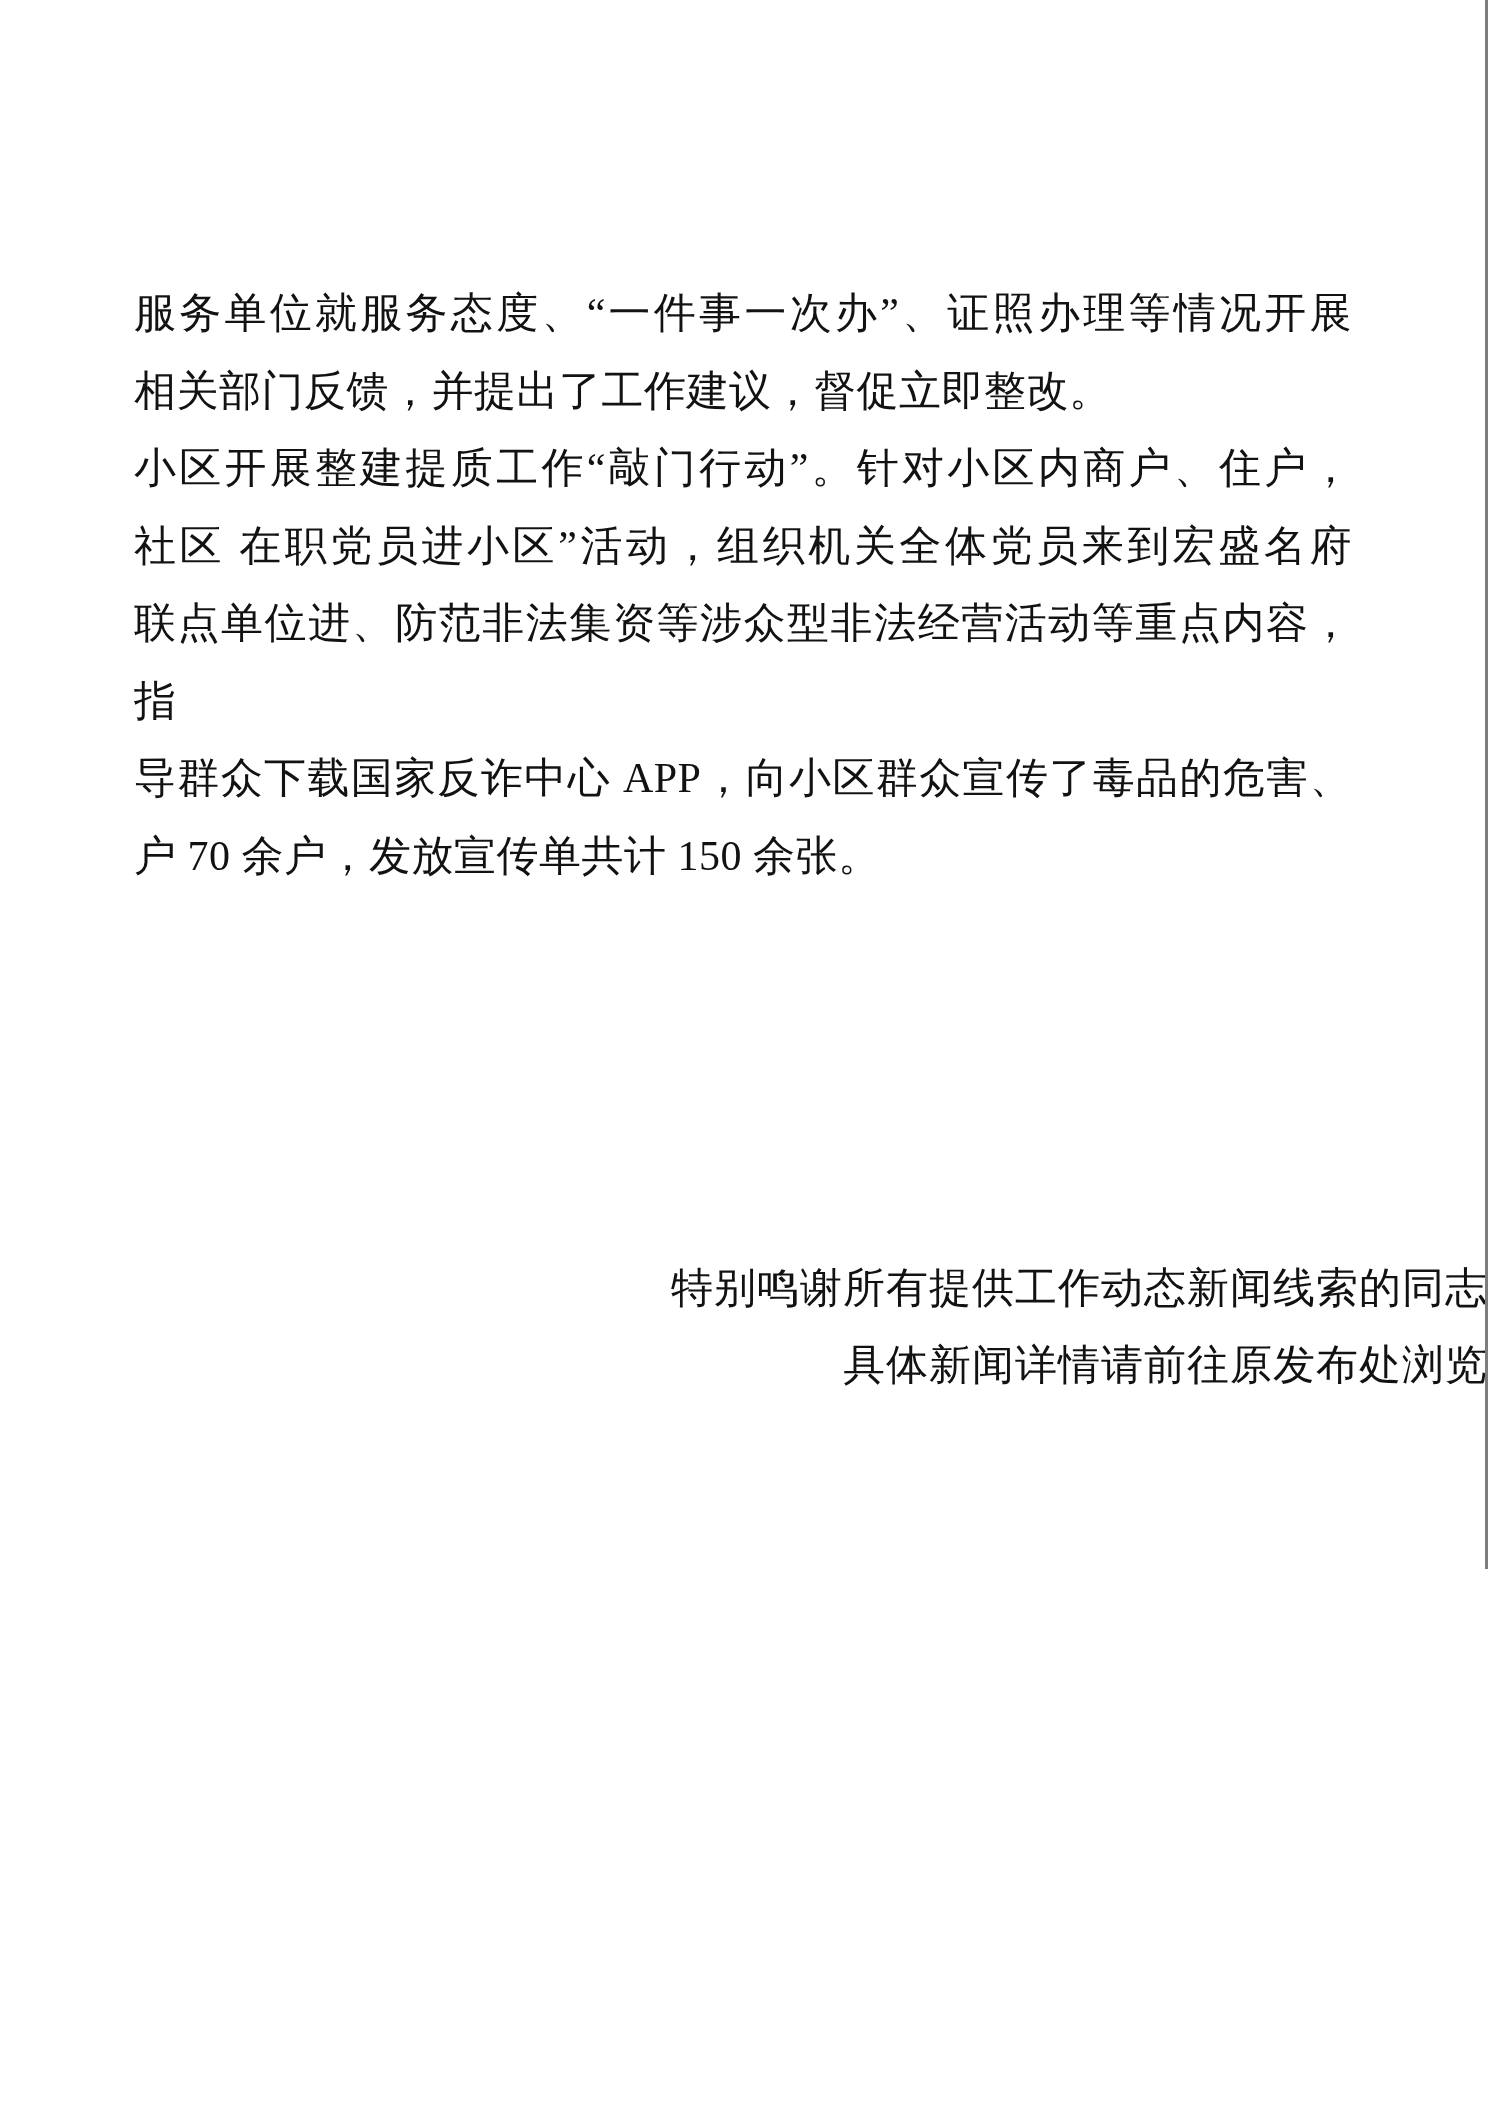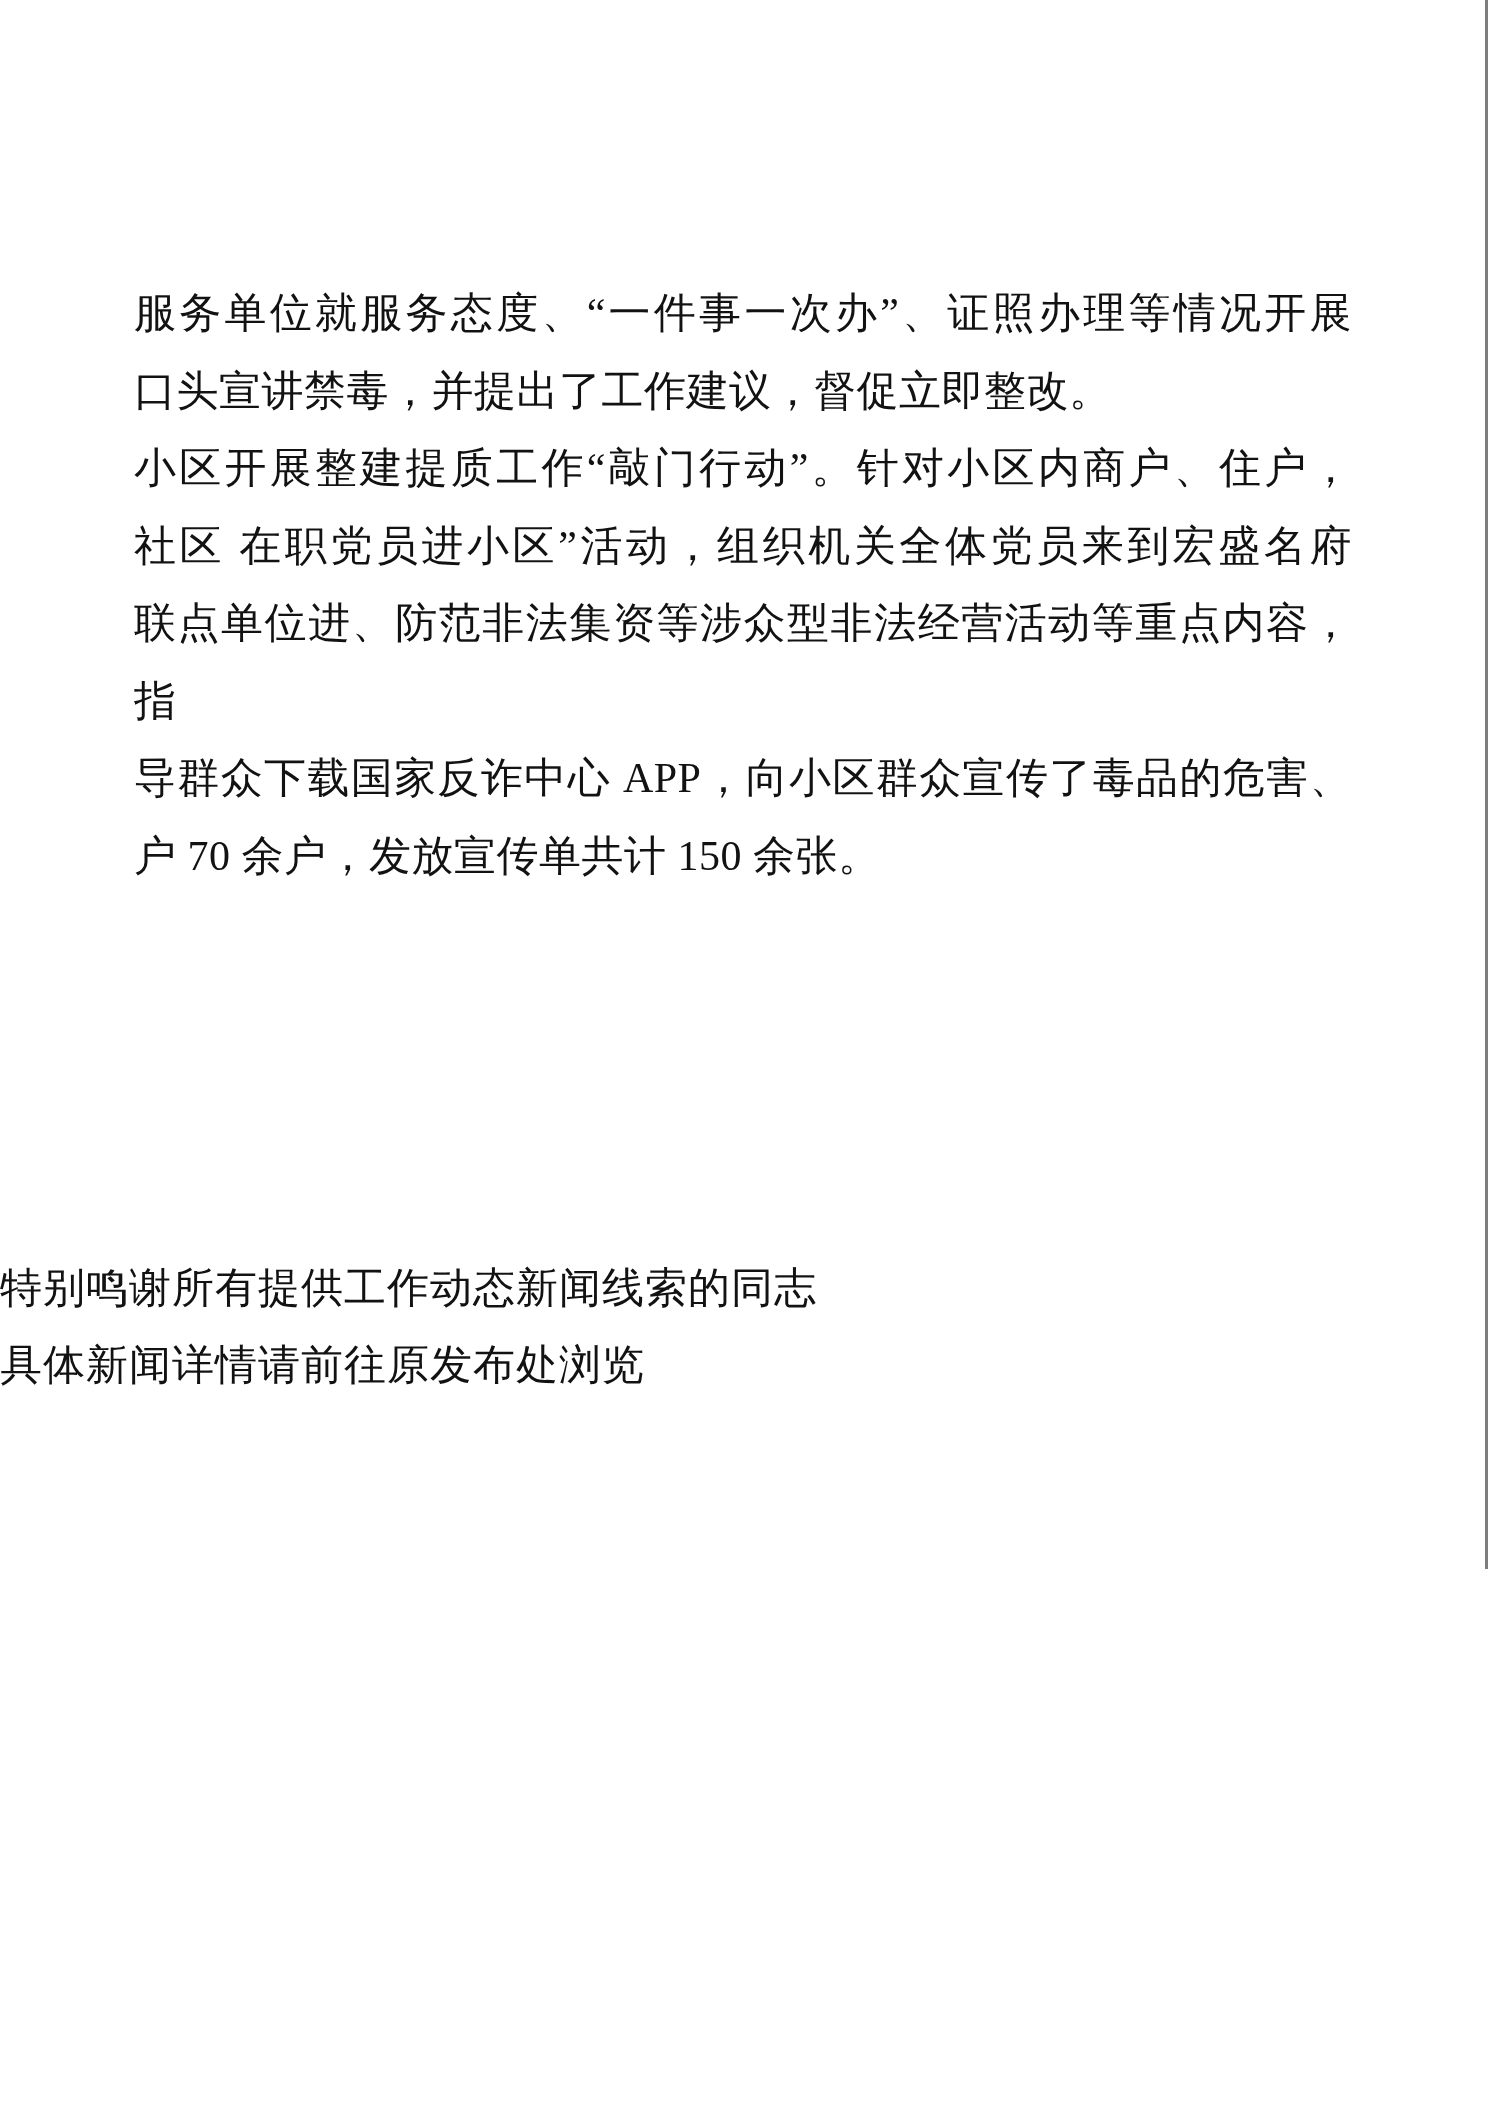--- a/index.html
+++ b/index.html
@@ -34,21 +34,21 @@
     text-align-last: left;
   }
   .line.indent {
     padding-left: 72px;
   }
   .notes {
     position: absolute;
     left: 0;
     top: 1250px;
     width: 100%;
-    text-align: left;
+    text-align: right;
     font-size: 42px;
     line-height: 77px;
     letter-spacing: 1px;
   }
   .page-number {
     position: absolute;
     left: 1200px;
     top: 1936px;
     font-size: 34px;
     letter-spacing: 8px;
@@ -63,21 +63,21 @@
     background: #7d7d7d;
   }
 </style>
 </head>
 <body>
 
 <div class="page">
 
   <div class="body-text">
     <div class="line">服务单位就服务态度、“一件事一次办”、证照办理等情况开展</div>
-    <div class="line para-end">口头宣讲禁毒，并提出了工作建议，督促立即整改。</div>
+    <div class="line para-end">相关部门反馈，并提出了工作建议，督促立即整改。</div>
     <div class="line">小区开展整建提质工作“敲门行动”。针对小区内商户、住户，</div>
     <div class="line">社区 在职党员进小区”活动，组织机关全体党员来到宏盛名府</div>
     <div class="line">联点单位进、防范非法集资等涉众型非法经营活动等重点内容，指</div>
     <div class="line">导群众下载国家反诈中心 APP，向小区群众宣传了毒品的危害、</div>
     <div class="line para-end">户 70 余户，发放宣传单共计 150 余张。</div>
   </div>
 
   <div class="notes">
     <div>特别鸣谢所有提供工作动态新闻线索的同志</div>
     <div>具体新闻详情请前往原发布处浏览</div>

